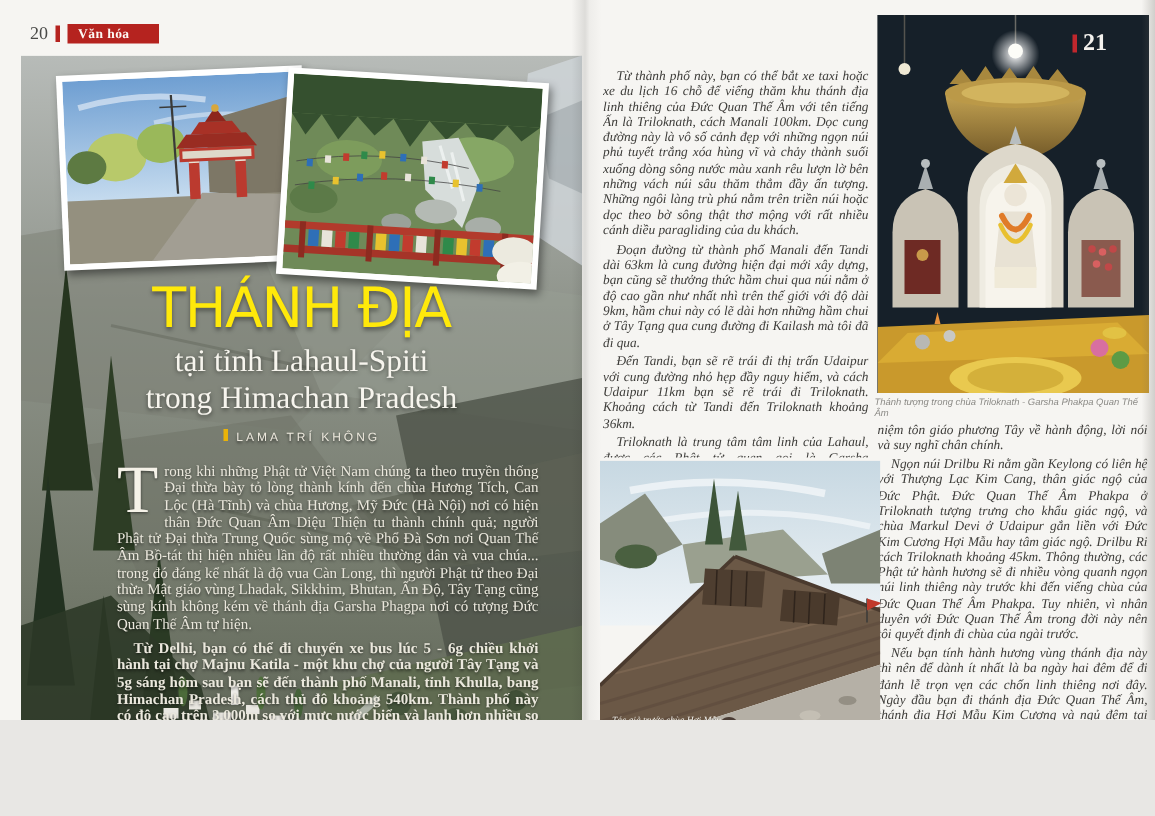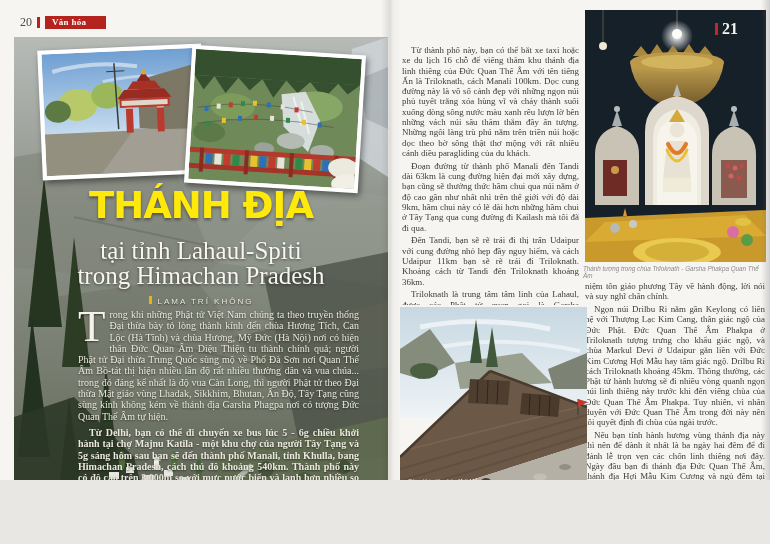--- a/index.html
+++ b/index.html
@@ -11,37 +11,37 @@
   .redbar{display:inline-block;width:3px;height:11px;background:#b5231f;}
   .badge{background:#b5231f;color:#fdf9f4;font-weight:bold;font-size:9px;padding:1px 20px 2px 7px;letter-spacing:.3px;}
   
   .main-photo{position:absolute;left:14px;top:37px;width:374px;height:499px;overflow:hidden;}
   .main-photo > svg{position:absolute;inset:0;width:100%;height:100%;}
   .inset{position:absolute;background:#fff;padding:4px;box-shadow:2px 3px 6px rgba(0,0,0,.45);}
   .inset svg{display:block;}
   .inset1{left:26px;top:10px;transform:rotate(-2.5deg);}
   .inset2{left:174px;top:13px;transform:rotate(3.5deg);}
   .title-block{position:absolute;left:0;top:152px;width:100%;text-align:center;}
-  .title-block h1{margin:0;font-family:"DejaVu Sans", sans-serif;font-weight:700;
+  .title-block h1{margin:0;font-family:"DejaVu Sans", sans-serif;font-weight:400;
      font-size:37px;line-height:33px;color:#ffe90a;letter-spacing:-1px;
      text-shadow:0 2px 3px rgba(0,0,0,.4);}
   .title-block h1 span{display:block;}
-  .sub{margin-top:16px;font-size:25px;line-height:25px;color:#f7f5ee;text-shadow:0 1px 3px rgba(0,0,0,.5);}
+  .sub{margin-top:6px;font-size:21px;line-height:25px;color:#f7f5ee;text-shadow:0 1px 3px rgba(0,0,0,.5);}
   .sub span{display:block;}
   .byline{margin-top:8px;font-family:"Liberation Sans", sans-serif;font-size:8px;
      letter-spacing:2px;color:#ece8dd;text-shadow:0 1px 2px rgba(0,0,0,.6);}
   .bybar{display:inline-block;width:3px;height:8px;background:#eab308;margin-right:6px;}
   .intro-text{position:absolute;left:64px;top:272px;width:281px;color:#ebe8dd;
      font-size:10px;line-height:11.3px;text-align:justify;text-shadow:0 1px 2px rgba(0,0,0,.55);}
   .intro-text p{margin:0;}
   .intro-text .p2{margin-top:5px;text-indent:11px;font-weight:bold;}
   .dropcap{float:left;font-size:45px;line-height:33px;padding:1px 4px 0 0;color:#f5f2e8;}
   
   .col{position:absolute;color:#3d3c39;font-size:8.9px;line-height:10.3px;text-align:justify;overflow:hidden;}
-  .col p{margin:0 0 2.5px 0;text-indent:9px;}
+  .col p{margin:0 0 2.5px 0;text-indent:9px;font-style:italic;}
   .col p.cont{text-indent:0;}
   .col1{left:402px;top:45px;width:177px;height:260px;}
   .col2{left:585px;top:281px;width:180px;height:258px;}
   .photo-monk{position:absolute;left:400px;top:307px;width:187px;height:229px;overflow:hidden;}
   .photo-monk svg{position:absolute;inset:0;width:100%;height:100%;}
   .monk-caption{position:absolute;left:8px;top:170px;width:95px;color:#f4f2ec;
      font-style:italic;font-size:6.3px;line-height:7.6px;text-shadow:0 1px 1px rgba(0,0,0,.6);}
   .monk-caption span{display:block;}
   .photo-statue{position:absolute;left:585px;top:10px;width:181px;height:252px;overflow:hidden;background:#10181e;}
   .photo-statue svg{position:absolute;inset:0;width:100%;height:100%;}

